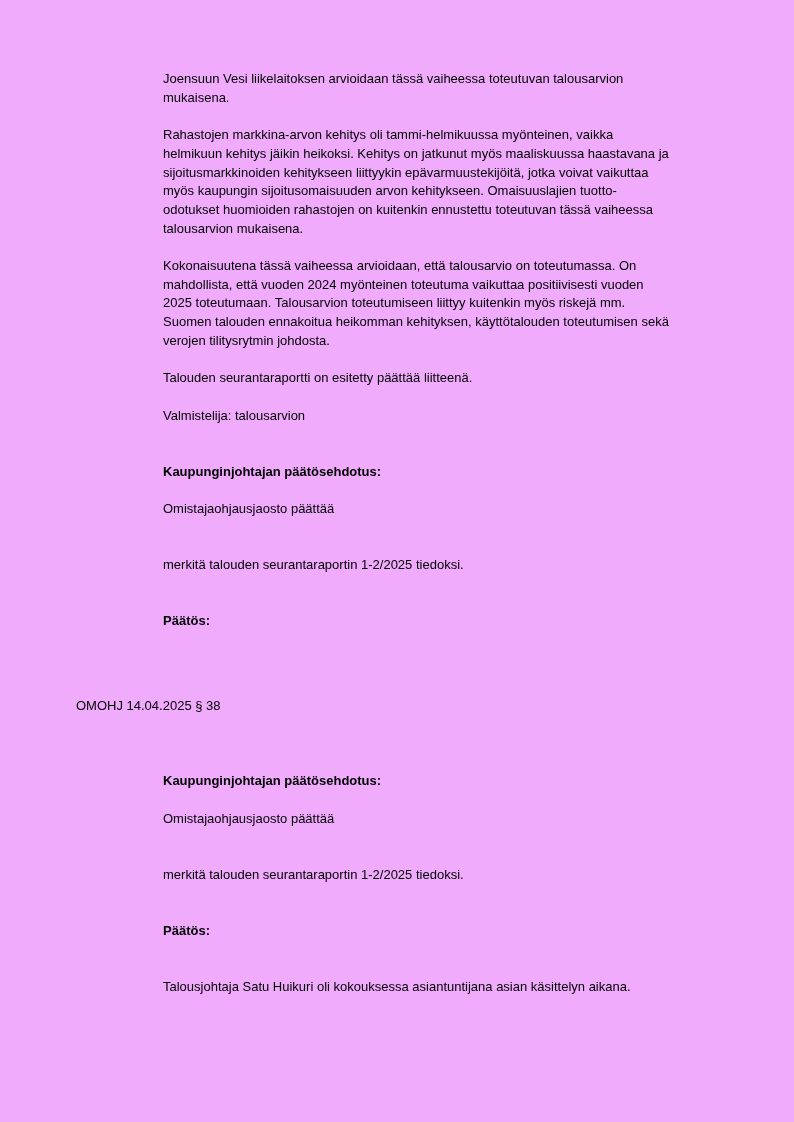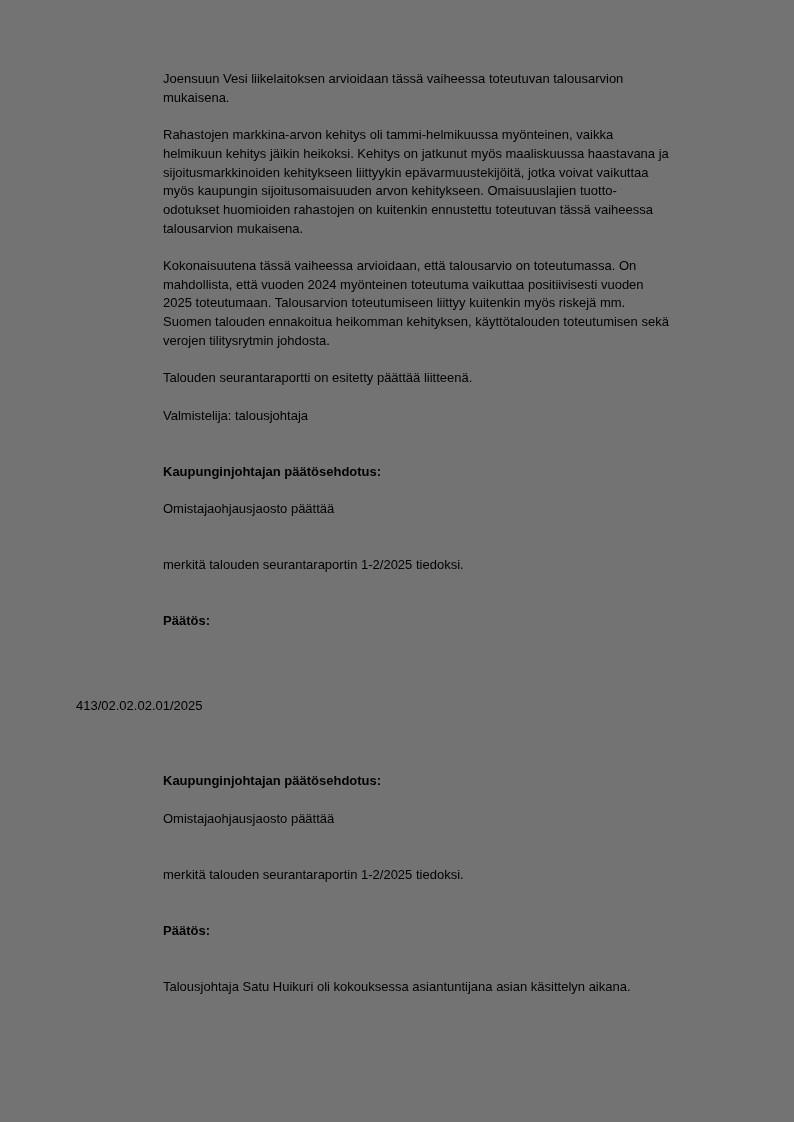--- a/index.html
+++ b/index.html
@@ -5,21 +5,21 @@
 <style>
   html, body {
     margin: 0;
     padding: 0;
     background: #ffffff;
   }
   .page {
     position: relative;
     width: 794px;
     height: 1122px;
-    background: #737373;
+    background: #f0abfc;
     color: #000000;
     font-family: "Liberation Sans", "DejaVu Sans", sans-serif;
     font-size: 13px;
     line-height: 18.7px;
     overflow: hidden;
     box-sizing: border-box;
     padding-top: 70px;
   }
   .block {
     margin: 0 0 18.7px 0;
@@ -61,37 +61,37 @@
 talousarvion mukaisena.</div>
 
     <div class="block indent para-line">Kokonaisuutena tässä vaiheessa arvioidaan, että talousarvio on toteutumassa. On
 mahdollista, että vuoden 2024 myönteinen toteutuma vaikuttaa positiivisesti vuoden
 2025 toteutumaan. Talousarvion toteutumiseen liittyy kuitenkin myös riskejä mm.
 Suomen talouden ennakoitua heikomman kehityksen, käyttötalouden toteutumisen sekä
 verojen tilitysrytmin johdosta.</div>
 
     <div class="block indent para-line">Talouden seurantaraportti on esitetty päättää liitteenä.</div>
 
-    <div class="block indent para-line">Valmistelija: talousjohtaja</div>
+    <div class="block indent para-line">Valmistelija: talousarvion</div>
 
     <div class="block indent">
       <div class="heading">Kaupunginjohtajan päätösehdotus:</div>
       <div class="para-line">Omistajaohjausjaosto päättää</div>
     </div>
 
     <div class="block indent para-line">merkitä talouden seurantaraportin 1-2/2025 tiedoksi.</div>
 
     <div class="block indent">
       <div class="heading">Päätös:</div>
     </div>
   </div>
 
   <div>
     <div class="block margin-col ref-block">
-      <div class="para-line">413/02.02.02.01/2025</div>
+      <div class="para-line">OMOHJ 14.04.2025 § 38</div>
     </div>
 
     <div class="block indent">
       <div class="heading">Kaupunginjohtajan päätösehdotus:</div>
       <div class="para-line">Omistajaohjausjaosto päättää</div>
     </div>
 
     <div class="block indent para-line">merkitä talouden seurantaraportin 1-2/2025 tiedoksi.</div>
 
     <div class="block indent">

